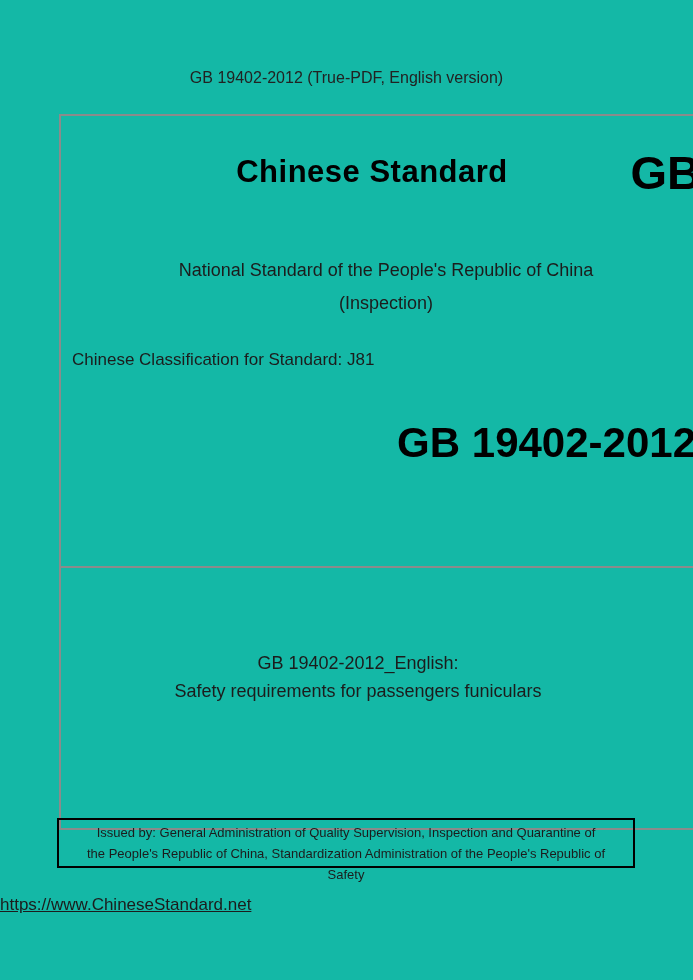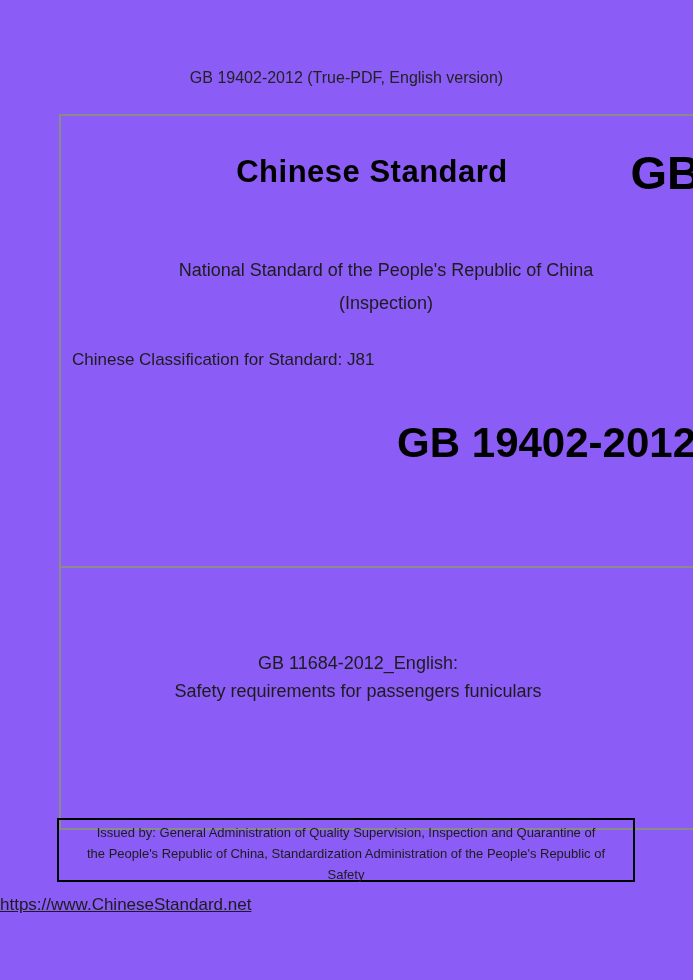--- a/index.html
+++ b/index.html
@@ -1,20 +1,20 @@
 <!DOCTYPE html>
 <html><head>
 <meta charset="utf-8">
 <style>
   html, body { margin: 0; padding: 0; background: #ffffff; }
   .page {
     position: relative;
     width: 693px;
     height: 980px;
-    background: #8b5cf6;
+    background: #14b8a6;
     font-family: "Liberation Sans", sans-serif;
     color: #1c1c1c;
     overflow: hidden;
   }
   .doc-header {
     position: absolute;
     top: 68px; left: 0;
     width: 100%;
     text-align: center;
     font-size: 16px;
@@ -102,21 +102,21 @@
     width: 100%;
     box-sizing: border-box;
     text-align: center;
     padding-right: 56px;
     font-size: 18px;
     line-height: 28px;
   }
   .issued-box {
     position: absolute;
     left: 57px; top: 818px;
-    width: 578px; height: 64px;
+    width: 578px; height: 50px;
     border: 2px solid #000000;
     box-sizing: border-box;
     text-align: center;
     font-size: 13px;
     line-height: 21px;
     padding-top: 2px;
   }
   .doc-footer {
     position: absolute;
     top: 894px; left: 0;
@@ -151,21 +151,21 @@
     </div>
 
     <div class="classification">Chinese Classification for Standard: J81</div>
 
     <div class="std-number">GB 19402-2012</div>
 
 
     <div class="divider"></div>
 
     <div class="english-block">
-      <div>GB 11684-2012_English:</div>
+      <div>GB 19402-2012_English:</div>
       <div>Safety requirements for passengers funiculars</div>
     </div>
 
   </div>
 
   <div class="issued-box">
     <div>Issued by: General Administration of Quality Supervision, Inspection and Quarantine of</div>
     <div>the People's Republic of China, Standardization Administration of the People's Republic of</div>
     <div>Safety</div>
   </div>

